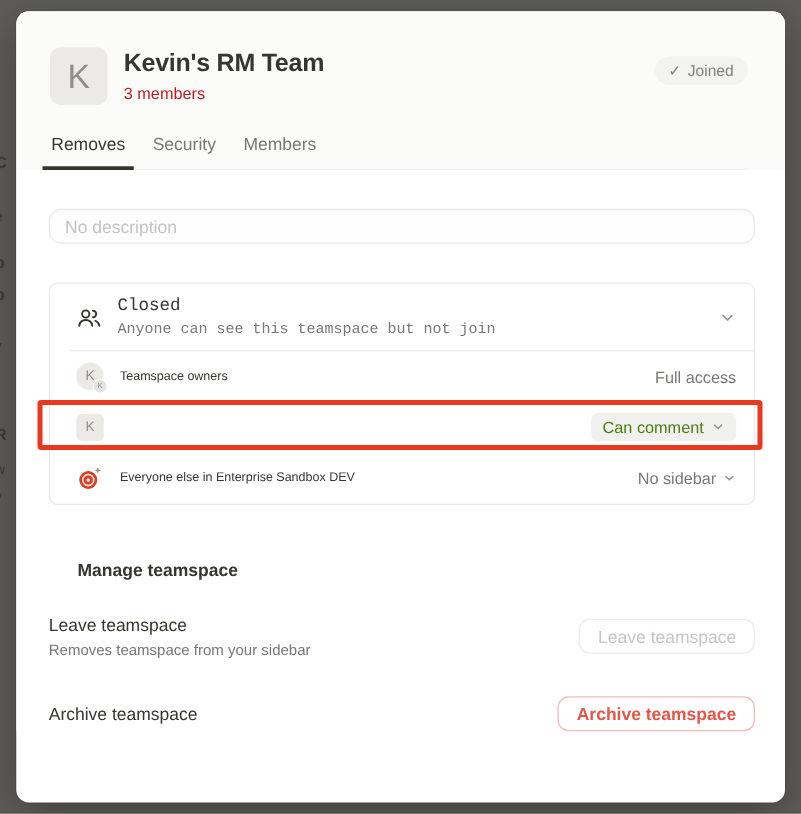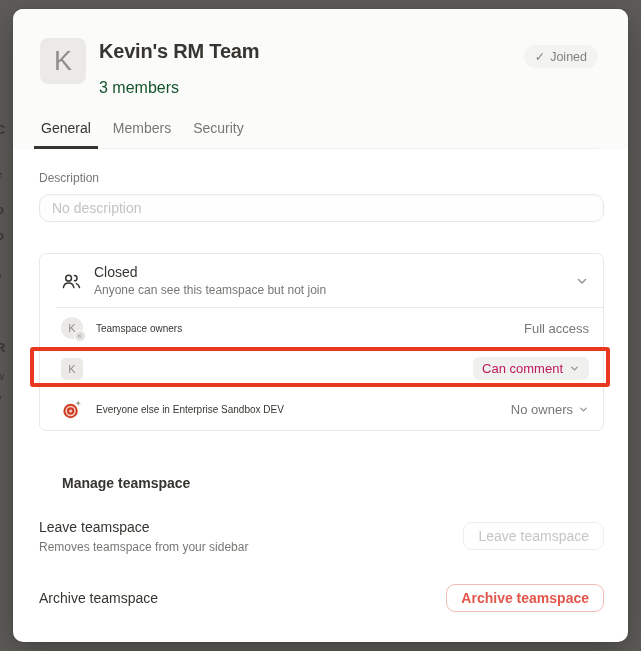--- a/index.html
+++ b/index.html
@@ -22,21 +22,21 @@
   
   .modal-header { background:#fbfbfa; padding:29px 30px 0 27px; }
   .header-row { display:flex; align-items:flex-start; }
   .team-avatar {
     width:46px; height:46px; border-radius:8px; background:#eceae7;
     color:#8f8e8b; font-size:27px; display:flex; align-items:center;
     justify-content:center; flex:0 0 auto; cursor:pointer;
   }
   .title-block { margin-left:13px; padding-top:2px; }
   .team-title { font-size:20px; font-weight:bold; color:#37352f; letter-spacing:-.2px; }
-  .team-subtitle { font-size:16px; color:#14532d; margin-top:16px; }
+  .team-subtitle { font-size:13px; color:#b91c1c; margin-top:4px; }
   .joined-badge {
     margin-left:auto; margin-top:7px; background:#f3f3f1; border-radius:13px;
     padding:4px 11px; font-size:12.5px; color:#83817d; display:flex;
     align-items:center; gap:5px; cursor:pointer; white-space:nowrap;
   }
   .tabs {
     display:flex; gap:8px; margin-top:23px; margin-left:-6px;
     border-bottom:1px solid rgba(0,0,0,.04);
   }
   .tab {
@@ -54,32 +54,32 @@
     font-family:inherit;
   }
   .desc-input::placeholder { color:#c4c3c0; }
   .perm-card {
     margin-top:31px; border:1px solid #e9e9e7; border-radius:7px;
     position:relative; background:#fff;
   }
   .perm-row { display:flex; align-items:center; padding:9px 14px 9px 21px; }
   .closed-row { cursor:pointer; }
   .closed-icon { width:20px; height:20px; flex:0 0 auto; margin-right:13px; }
-  .closed-texts { line-height:1; }
+  .closed-texts { line-height:1;font-family:Liberation Mono, monospace; }
   .closed-title { font-size:14px; color:#37352f; line-height:18px; }
   .closed-sub { font-size:12px; color:#787774; line-height:16px; margin-top:1px; }
   .row-chevron { margin-left:auto; flex:0 0 auto; }
   .card-divider { height:1px; background:#ebebea; margin-left:16px; }
   .access-row { min-height:40px; }
   .row-label { font-size:10px; color:#37352f; }
   .row-right { margin-left:auto; display:flex; align-items:center; gap:5px;justify-content:center; }
   .access-static { font-size:13px; color:#787774; }
   .access-pill {
     display:flex; align-items:center; gap:6px; background:#f0f0ee;
-    border-radius:6px; padding:4px 9px; font-size:13px; color:#be185d;
+    border-radius:6px; padding:4px 9px; font-size:13px; color:#4d7c0f;
     cursor:pointer;
   }
   .access-plain {
     display:flex; align-items:center; gap:5px; font-size:13px; color:#787774;
     cursor:pointer; padding:4px 0;
   }
   .avatar-wrap { width:22px; margin-right:13px; flex:0 0 auto; position:relative; }
   .av-circle {
     width:22px; height:22px; border-radius:50%; background:#eceae7;
     color:#8f8e8b; font-size:11px; display:flex; align-items:center;
@@ -139,29 +139,28 @@
       <div class="title-block">
         <div class="team-title">Kevin's RM Team</div>
         <div class="team-subtitle">3 members</div>
       </div>
       <div class="joined-badge">
         <span>✓</span>
         <span>Joined</span>
       </div>
     </div>
     <div class="tabs">
-      <div class="tab active">General</div>
+      <div class="tab active">Removes</div>
+      <div class="tab">Security</div>
       <div class="tab">Members</div>
-      <div class="tab">Security</div>
     </div>
   </div>
 
   <div class="modal-body">
 
-    <div class="field-label">Description</div>
     <input class="desc-input" type="text" placeholder="No description" style="">
 
     
     <div class="perm-card">
 
       <div class="perm-row closed-row">
         <span class="closed-icon">
           <svg viewBox="0 0 20 20" width="20" height="20" fill="none" stroke="#37352f" stroke-width="1.5" stroke-linecap="round" stroke-linejoin="round">
             <circle cx="7.6" cy="7.2" r="2.9"></circle>
             <path d="M2.4 16.6c.4-2.7 2.5-4.6 5.2-4.6s4.8 1.9 5.2 4.6"></path>
@@ -212,21 +211,21 @@
           <svg class="ws-icon" viewBox="0 0 22 22" width="22" height="22">
             <circle cx="9.6" cy="12" r="7.2" fill="#cf3f25"></circle>
             <circle cx="9.6" cy="12" r="4.4" fill="none" stroke="#f3cfc6" stroke-width="1.5"></circle>
             <circle cx="9.6" cy="12" r="1.5" fill="#f3cfc6"></circle>
             <path d="M17.2 1.6l.75 1.95 1.95.75-1.95.75-.75 1.95-.75-1.95-1.95-.75 1.95-.75z" fill="#95948f"></path>
           </svg>
         </span>
         <span class="row-label">Everyone else in Enterprise Sandbox DEV</span>
         <span class="row-right">
           <span class="access-plain">
-            <span>No owners</span>
+            <span>No sidebar</span>
             <svg viewBox="0 0 12 12" width="11" height="11" fill="none" stroke="#91908c" stroke-width="1.3" stroke-linecap="round" stroke-linejoin="round">
               <polyline points="3,4.5 6,7.5 9,4.5"></polyline>
             </svg>
           </span>
         </span>
       </div>
 
       <div class="annotation-box"></div>
     </div>
 

